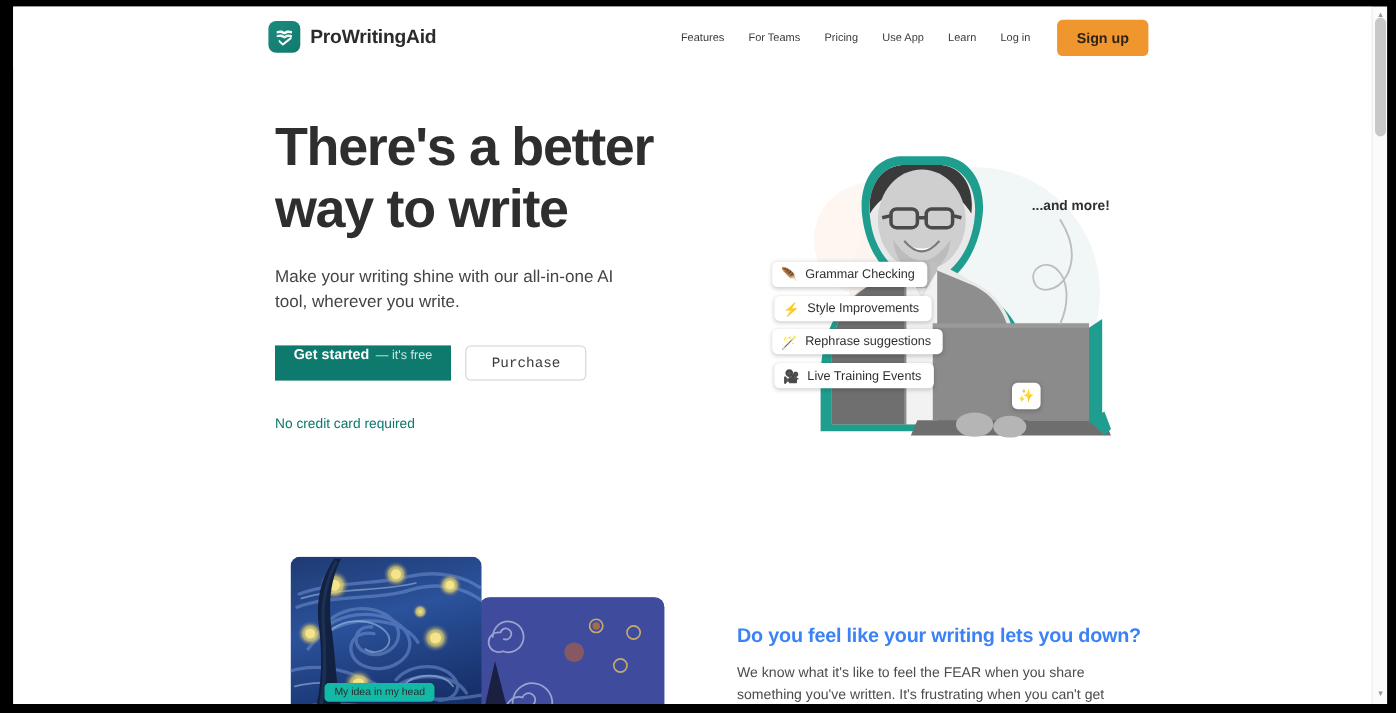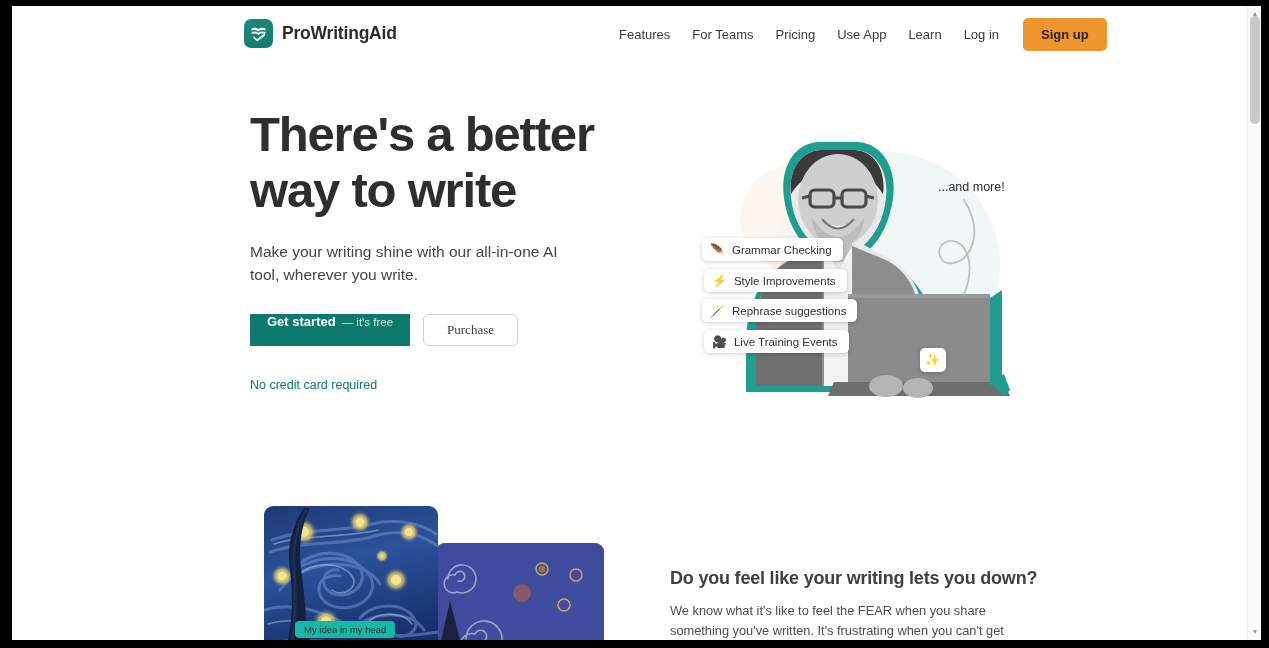--- a/index.html
+++ b/index.html
@@ -110,21 +110,21 @@
 
   #nav {
     position: absolute;
     left: 596px;
     top: 12px;
     display: flex;
     align-items: center;
     gap: 0px;
   }
   .nav-link {
-    font-size: 13px;
+    font-size: 10px;
     color: #3a3a3a;
     padding: 8px 11px;
     white-space: nowrap;
     cursor: pointer;
     text-decoration: none;
   }
   #signup-btn {
     margin-left: 13px;
     background: #f0962f;
     color: #2e2416;
@@ -189,21 +189,21 @@
   }
   #purchase-btn {
     background: #ffffff;
     border: 1px solid #cfd4d3;
     border-radius: 5px;
     height: 32px;
     padding: 0 23px;
     color: #3c3c3c;
     font-size: 13px;
     cursor: pointer;
-    font-family: Liberation Serif, serif;
+    font-family: Liberation Mono, monospace;
   }
   #no-card-note {
     margin-top: 32px;
     font-size: 12.5px;
     color: #0f766e;
   }
 
   
   #hero-art {
     position: absolute;
@@ -249,21 +249,21 @@
     align-items: center;
     justify-content: center;
     font-size: 12px;
   }
 
   #and-more-label {
     position: absolute;
     left: 266px;
     top: 82px;
     font-size: 12.5px;
-    font-weight: normal;
+    font-weight: bold;
     color: #2f2f2f;
     white-space: nowrap;
   }
 
   
   #starry-wrap {
     position: absolute;
     left: 238px;
     top: 495px;
     width: 360px;
@@ -304,21 +304,21 @@
 
   #lower-right {
     position: absolute;
     left: 658px;
     top: 562px;
     width: 360px;
   }
   #lower-heading {
     font-size: 18px;
     font-weight: bold;
-    color: #404040;
+    color: #3b82f6;
     letter-spacing: -0.2px;
     white-space: nowrap;
   }
   #lower-body {
     margin-top: 12px;
     font-size: 12.8px;
     line-height: 20px;
     color: #4c4c4c;
     width: 345px;
   }

